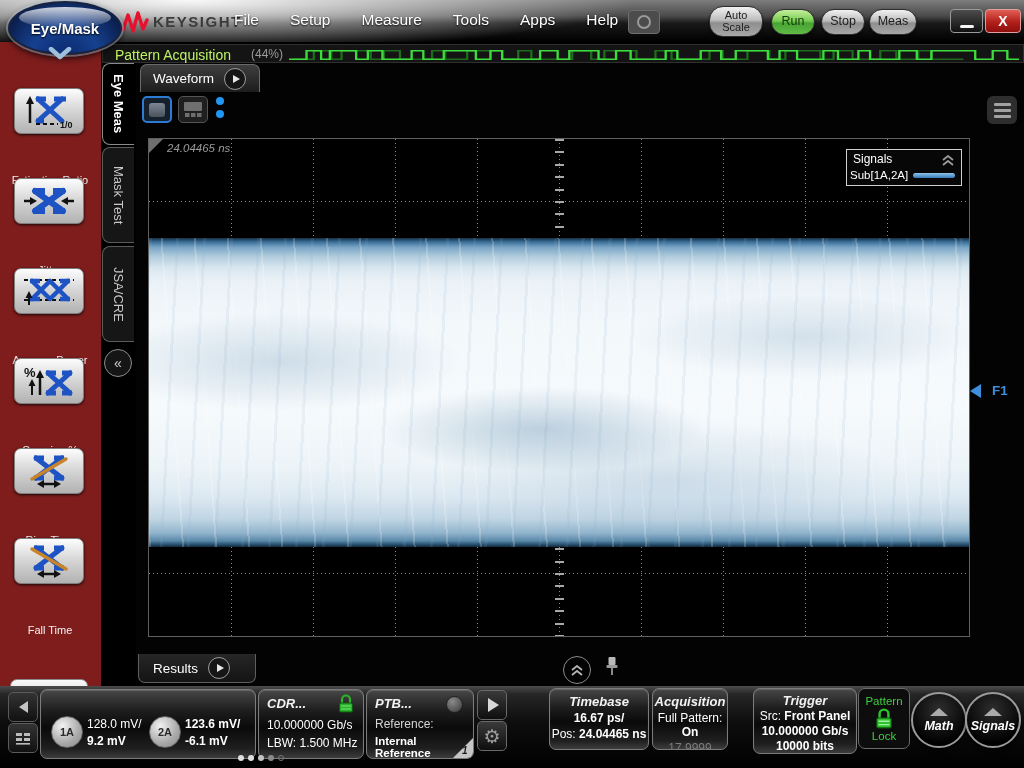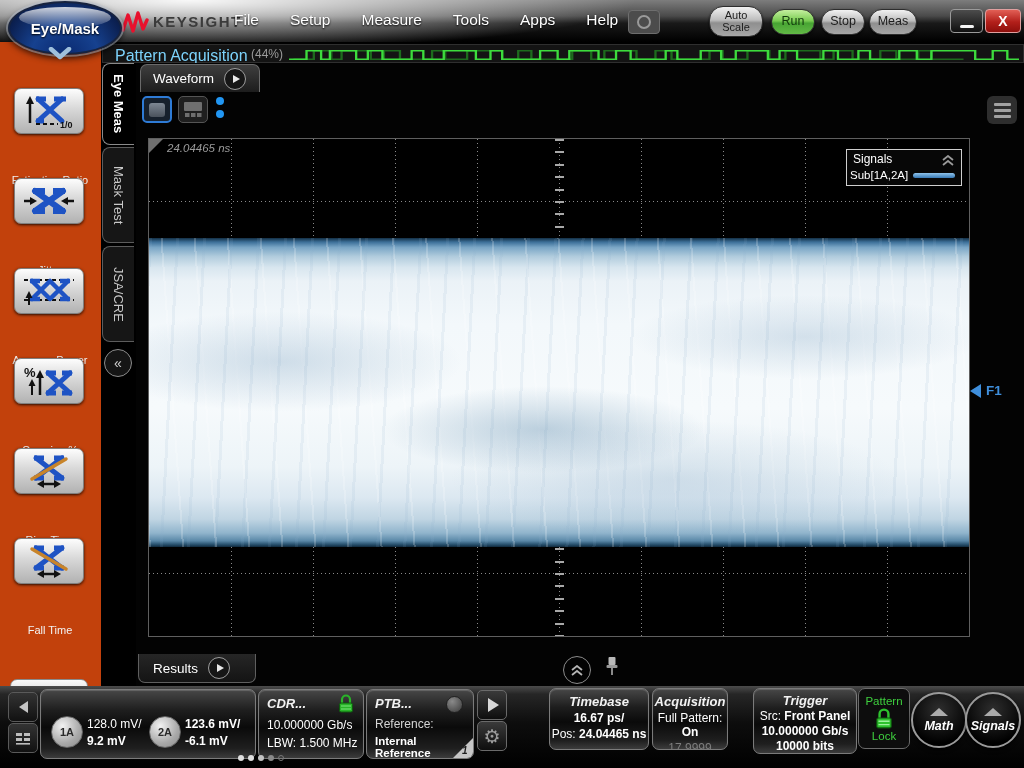--- a/index.html
+++ b/index.html
@@ -36,26 +36,26 @@
     border:2px solid #17233f;box-shadow:0 0 0 2px rgba(190,200,215,.45),0 3px 7px rgba(0,0,0,.85);
     display:flex;align-items:center;justify-content:center;z-index:40;}
   .appbtn::before{content:"";position:absolute;left:9px;top:4px;right:9px;height:42%;
     border-radius:50%;background:linear-gradient(180deg,rgba(255,255,255,.8),rgba(255,255,255,.05));}
   .appbtn span{position:relative;color:#fff;font-weight:bold;font-size:15px;text-shadow:0 1px 2px #000;}
   .app-chevron{position:absolute;left:47px;top:47px;z-index:41;}
 
   
   .acq{position:absolute;left:102px;top:44px;width:922px;height:19px;background:#141414;
     border:1px solid #2f2f2f;box-sizing:border-box;}
-  .acq-label{position:absolute;left:12px;top:2px;color:#7dd3fc;font-size:16px;}
+  .acq-label{position:absolute;left:12px;top:2px;color:#bef264;font-size:14px;}
   .acq-pct{position:absolute;left:148px;top:2px;color:#9b9b9b;font-size:12px;}
   .acq-wave{position:absolute;left:186px;top:2px;}
 
   
-  .sidebar{position:absolute;left:0;top:42px;width:101px;height:644px;background:#c2410c;}
+  .sidebar{position:absolute;left:0;top:42px;width:101px;height:644px;background:#7f1d1d;}
   .measbtn{position:absolute;left:14px;width:68px;height:44px;border-radius:7px;
     border:1px solid #7f7f7f;background:linear-gradient(180deg,#fdfdfd 0%,#d8d8d8 45%,#b2b2b2 100%);
     display:flex;align-items:center;justify-content:center;box-shadow:0 1px 3px rgba(0,0,0,.8);}
   .measlbl{position:absolute;left:0;width:100px;text-align:center;color:#f2f2f2;font-size:11px;}
   .morebtn{position:absolute;left:10px;top:637px;width:76px;height:34px;border-radius:7px;
     border:1px solid #8a8a8a;background:linear-gradient(180deg,#fafafa 0%,#d6d6d6 50%,#bcbcbc 100%);
     color:#222;font-size:12.5px;display:flex;align-items:center;justify-content:center;}
 
   
   .vtab{position:absolute;left:102px;width:32px;writing-mode:vertical-rl;
@@ -109,21 +109,21 @@
         #90b4cc 95.5%,#5a88a8 98%,#27506d 99.2%,#10293c 100%);}
   .plot-fold{position:absolute;left:0;top:0;width:0;height:0;
     border-top:14px solid #6f6f6f;border-right:14px solid transparent;}
   .plot-label{position:absolute;left:18px;top:3px;color:#9a9a9a;font-size:11.5px;font-style:italic;}
   .legend{position:absolute;left:697px;top:10px;width:116px;height:37px;border:1px solid #cfcfcf;
     background:rgba(8,8,8,.88);box-sizing:border-box;}
   .legend-title{position:absolute;left:6px;top:2px;color:#fff;font-size:12px;}
   .legend-entry{position:absolute;left:3px;top:19px;color:#fff;font-size:11.5px;}
   .legend-swatch{position:absolute;right:6px;top:23px;width:42px;height:5px;border-radius:3px;
     background:linear-gradient(180deg,#8fc3ea,#3779b5);}
-  .f1{position:absolute;left:970px;top:383px;display:flex;align-items:center;gap:5px;z-index:3;}
+  .f1{position:absolute;left:970px;top:383px;display:flex;align-items:center;gap:11px;z-index:3;}
   .f1 .tri{width:0;height:0;border-right:11px solid #3f8fdc;border-top:7px solid transparent;border-bottom:7px solid transparent;}
   .f1 span{color:#3f8fdc;font-size:13.5px;font-weight:bold;}
 
   
   .restab{position:absolute;left:138px;top:654px;width:118px;height:29px;border:1px solid #5f5f5f;border-top:none;
     border-radius:0 0 7px 7px;background:linear-gradient(180deg,#262626,#141414);
     display:flex;align-items:center;gap:10px;padding-left:14px;box-sizing:border-box;}
   .restab span{color:#fff;font-size:13.5px;}
   .res-collapse{position:absolute;left:563px;top:656px;width:26px;height:26px;border-radius:50%;
     border:1.5px solid #8a8a8a;display:flex;align-items:center;justify-content:center;}

